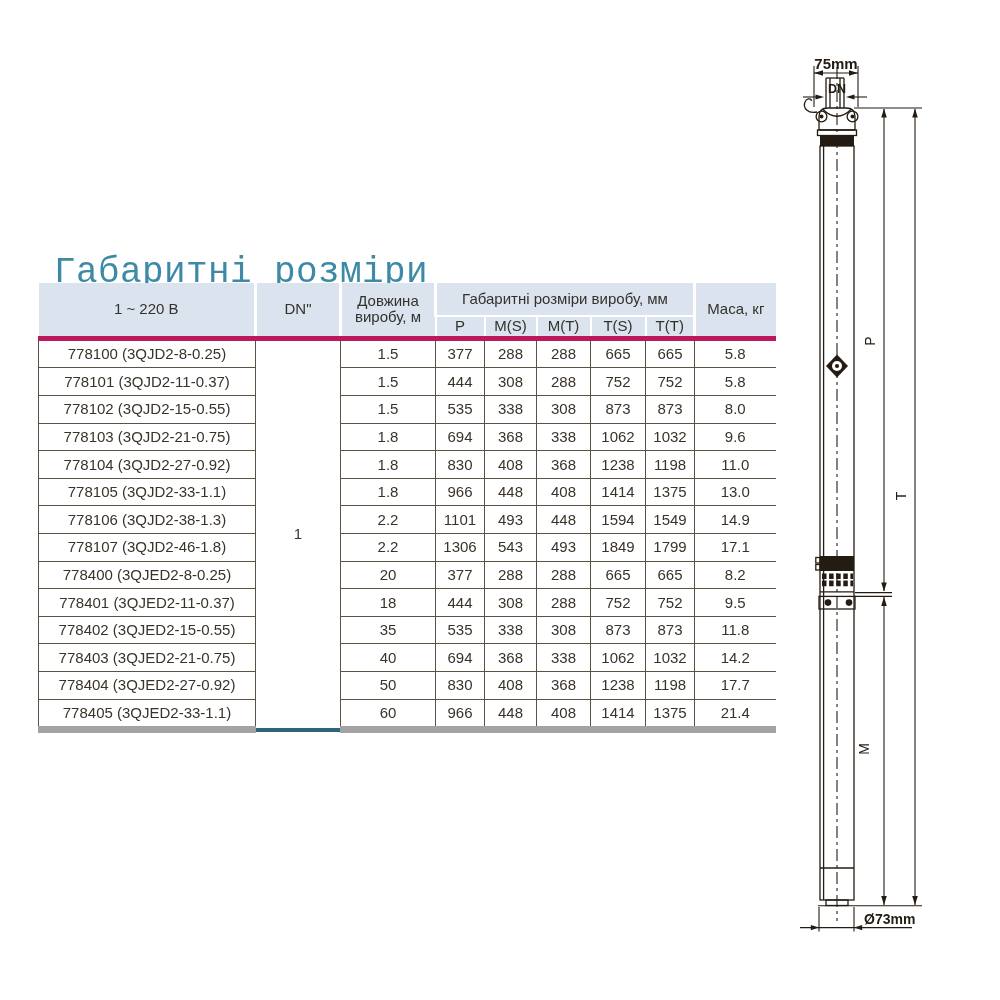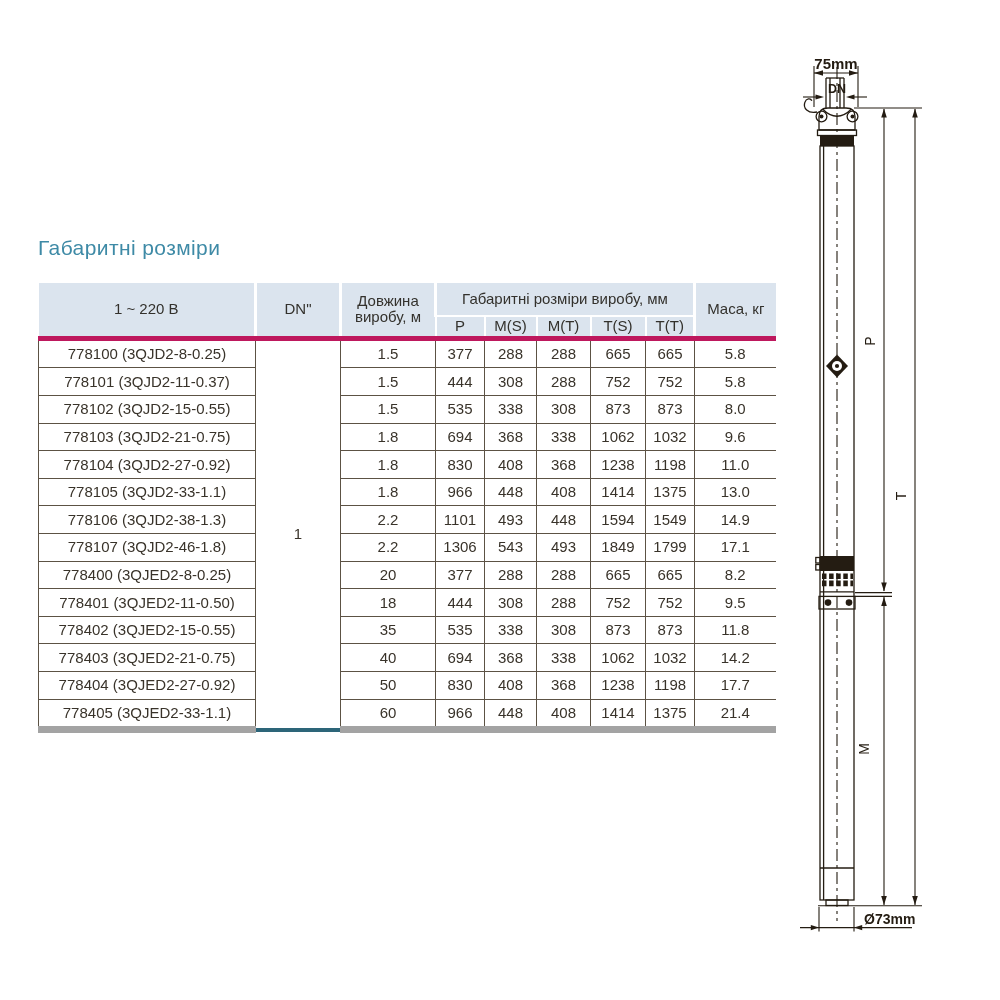--- a/index.html
+++ b/index.html
@@ -1,20 +1,20 @@
 <!DOCTYPE html>
 <html><head>
 <meta charset="utf-8">
 <style>
   html,body{margin:0;padding:0;background:#fff;}
   body{width:1000px;height:1000px;font-family:"Liberation Sans",sans-serif;}
   .page{position:relative;width:1000px;height:1000px;background:#fff;overflow:hidden;}
 
-  .title{position:absolute;left:38px;top:236px;margin:0;font-size:21px;font-weight:400;
-         color:#3e8aa6;letter-spacing:.4px;}
+  .title{position:absolute;left:38px;top:236px;margin:16px;font-size:36px;font-weight:400;
+         color:#3e8aa6;letter-spacing:.4px;font-family:Liberation Mono, monospace;}
 
   table.spec{position:absolute;left:38px;top:283px;width:737px;border-collapse:collapse;
              table-layout:fixed;color:#39332a;padding-left:15px;}
   thead th{background:#dbe4ee;font-weight:400;font-size:15px;color:#33312c;
            border-left:3px solid #fff;vertical-align:middle;padding:2px 3px;line-height:1.12;}
   thead th:first-child{border-left:none;}
   thead tr.toprow{height:33px;}
   thead tr.subrow{height:22px;}
   thead tr.subrow th{border-left:2px solid #fff;border-top:2px solid #fff;padding:1px;}
   tbody td{font-size:15px;text-align:center;vertical-align:middle;height:26.6px;padding:0 2px;
@@ -151,21 +151,21 @@
           <td>778400 (3QJED2-8-0.25)</td>
           <td>20</td>
           <td>377</td>
           <td>288</td>
           <td>288</td>
           <td>665</td>
           <td>665</td>
           <td>8.2</td>
         </tr>
         <tr>
-          <td>778401 (3QJED2-11-0.50)</td>
+          <td>778401 (3QJED2-11-0.37)</td>
           <td>18</td>
           <td>444</td>
           <td>308</td>
           <td>288</td>
           <td>752</td>
           <td>752</td>
           <td>9.5</td>
         </tr>
         <tr>
           <td>778402 (3QJED2-15-0.55)</td>

